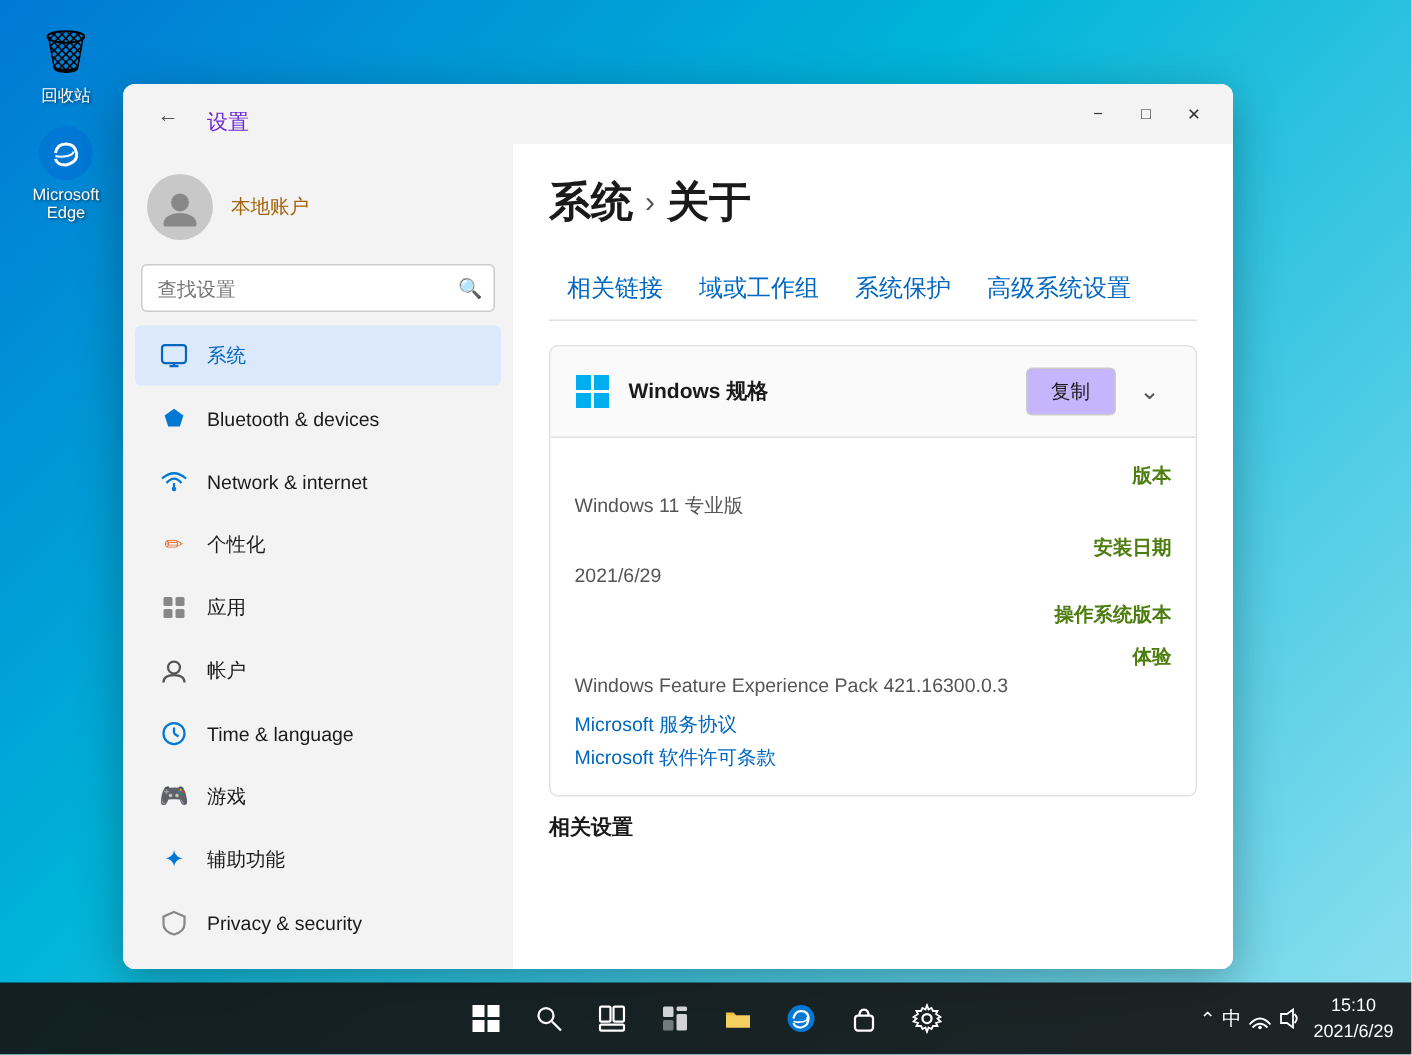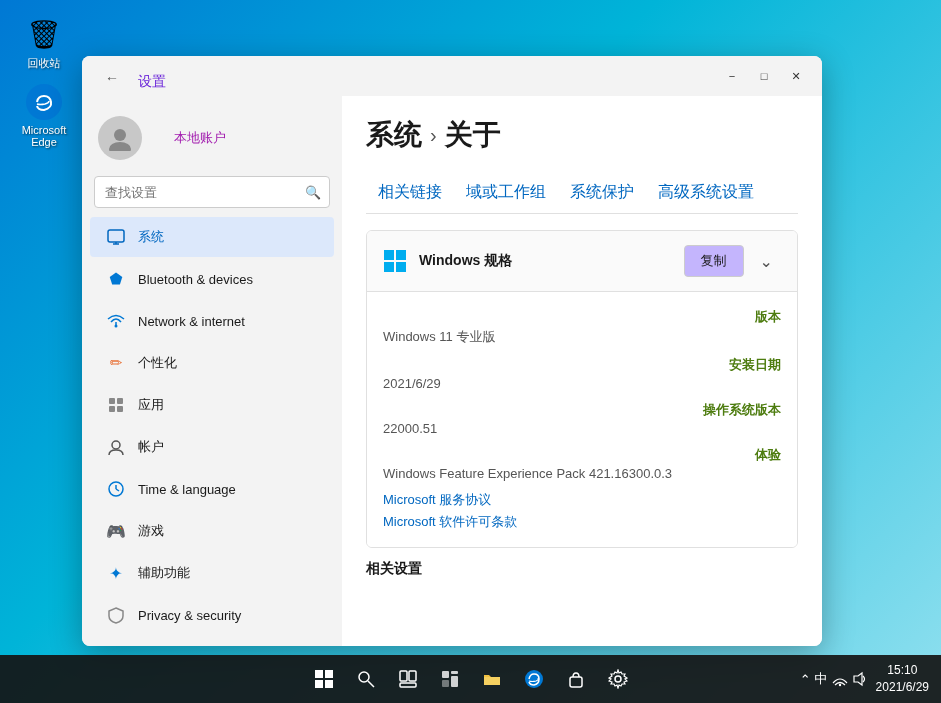--- a/index.html
+++ b/index.html
@@ -172,22 +172,21 @@
       border-radius: 50%;
       background: #c8c8c8;
       display: flex;
       align-items: center;
       justify-content: center;
       font-size: 22px;
       color: #666;
     }
     .user-name {
       font-size: 13px;
-      color: #a21caf;
-      margin-left: 20px;
+      color: #a16207;
     }
     .search-box {
       margin: 0 12px 8px;
       position: relative;
     }
     .search-input {
       width: 100%;
       height: 32px;
       border: 1px solid #ccc;
       border-radius: 4px;
@@ -530,21 +529,20 @@
           <div class="spec-row">
             <div class="spec-label">版本</div>
             <div class="spec-value">Windows 11 专业版</div>
           </div>
           <div class="spec-row">
             <div class="spec-label">安装日期</div>
             <div class="spec-value">2021/6/29</div>
           </div>
           <div class="spec-row">
             <div class="spec-label">操作系统版本</div>
-            <div class="spec-value">22000.51</div>
           </div>
           <div class="spec-row">
             <div class="spec-label">体验</div>
             <div class="spec-value">Windows Feature Experience Pack 421.16300.0.3</div>
           </div>
           <a class="spec-link" href="#">Microsoft 服务协议</a>
           <a class="spec-link" href="#">Microsoft 软件许可条款</a>
         </div>
       </div>
 

